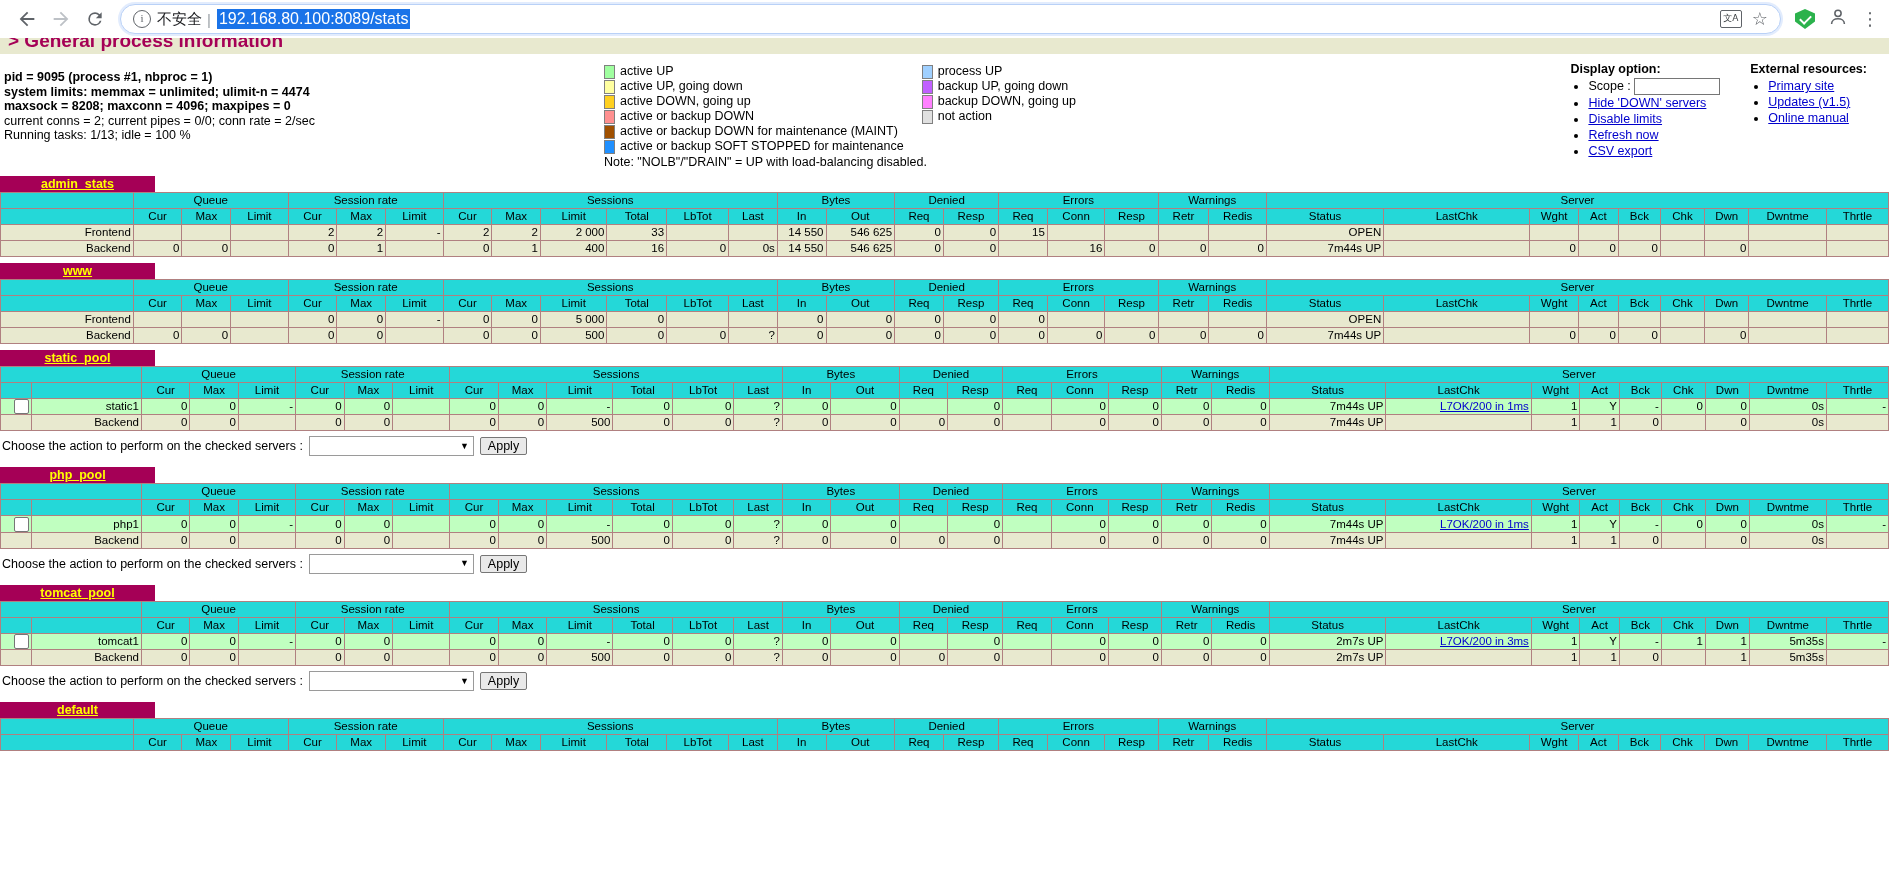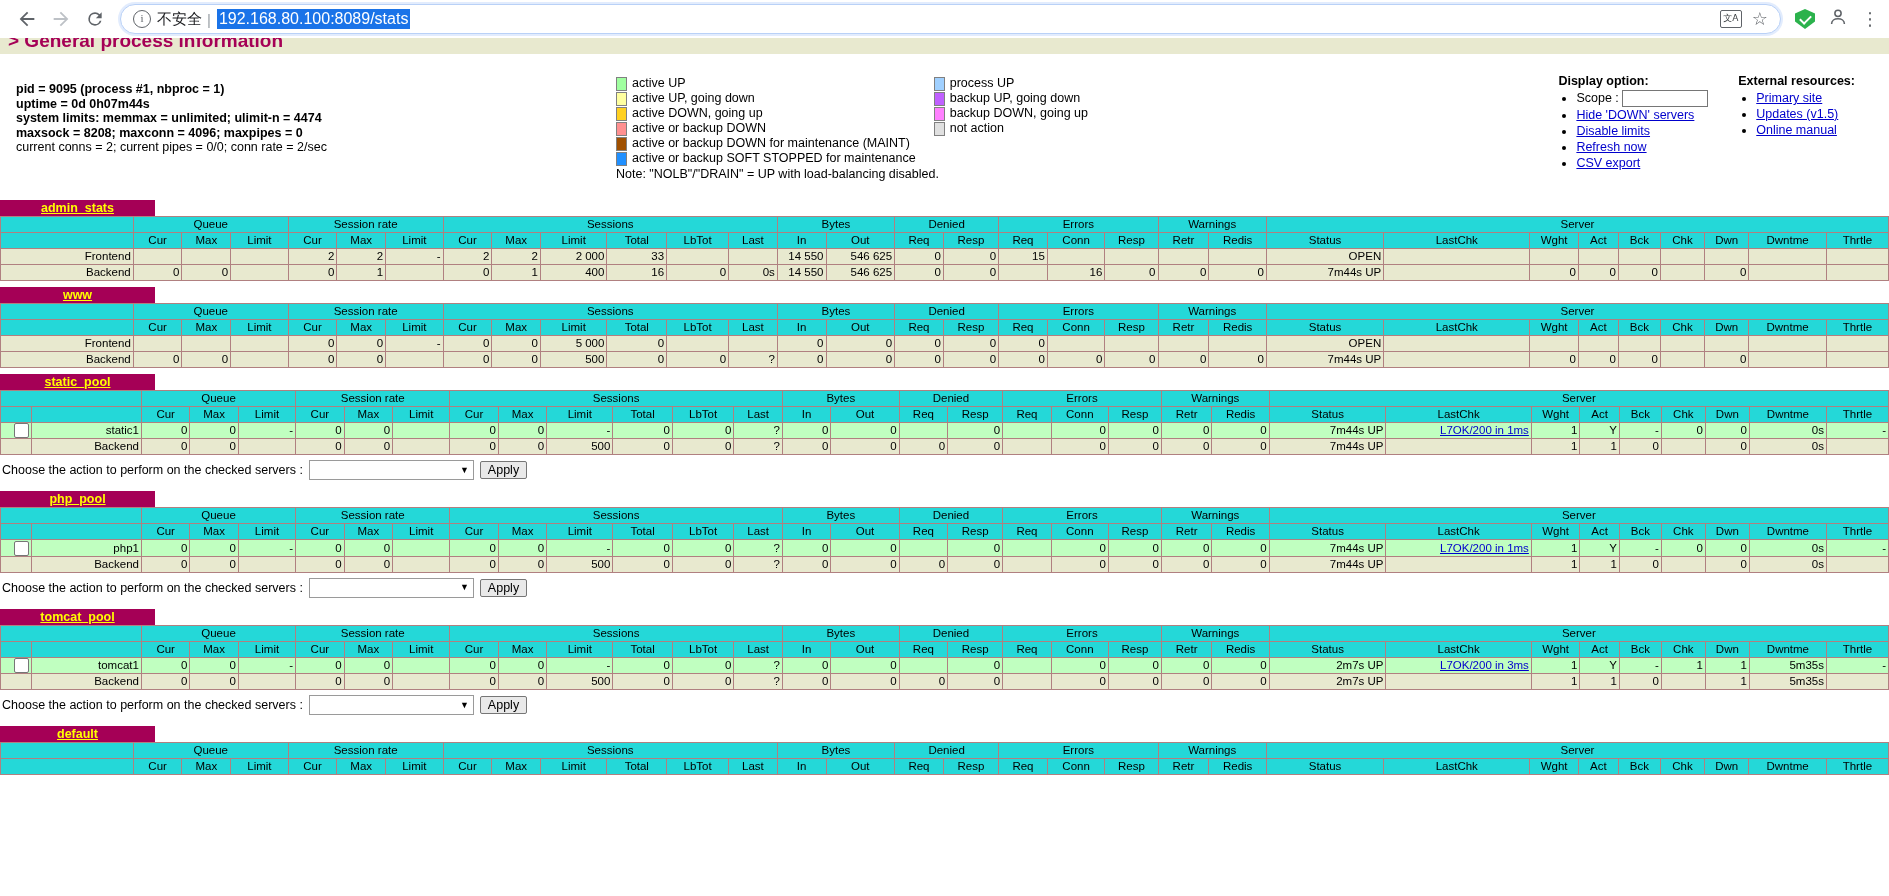--- a/index.html
+++ b/index.html
@@ -142,21 +142,21 @@
     background: #e8e9cf;
     color: #a50056;
     font-size: 19px;
     font-weight: bold;
     font-family: "Liberation Sans", sans-serif;
   }
 
   .info-row {
     display: flex;
     align-items: flex-start;
-    padding: 12px;
+    padding: 0;
     position: relative;
     min-height: 112px;
   }
 
   .proc-info {
     font-size: 12.5px;
     line-height: 14.6px;
     padding: 16px 0 0 4px;
     white-space: nowrap;
     width: 600px;
@@ -352,24 +352,24 @@
 </div>
 
 <div class="page">
 
   <h1 class="section-title">&gt; General process information</h1>
 
   <div class="info-row">
 
     <div class="proc-info">
       <div><b>pid = 9095 (process #1, nbproc = 1)</b></div>
-      <div><b>uptime = 0d 0h07m44s</b></div>
       <div><b>system limits: memmax = unlimited; ulimit-n = 4474</b></div>
       <div><b>maxsock = 8208; maxconn = 4096; maxpipes = 0</b></div>
       <div>current conns = 2; current pipes = 0/0; conn rate = 2/sec</div>
+      <div>Running tasks: 1/13; idle = 100 %</div>
     </div>
 
     <div class="legend">
       <div class="legend-cols">
         <div class="legend-col" id="legend-left">
             <div class="legend-item">
               <span class="legend-swatch" style="background: rgb(160, 255, 160);"></span>
               <span>active UP</span>
             </div>
             <div class="legend-item">

